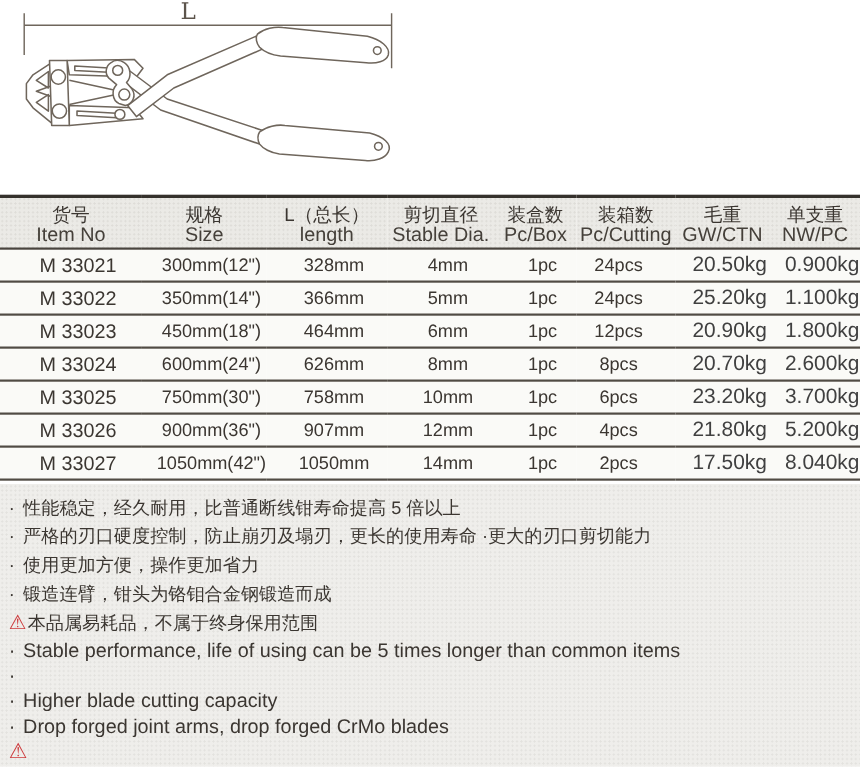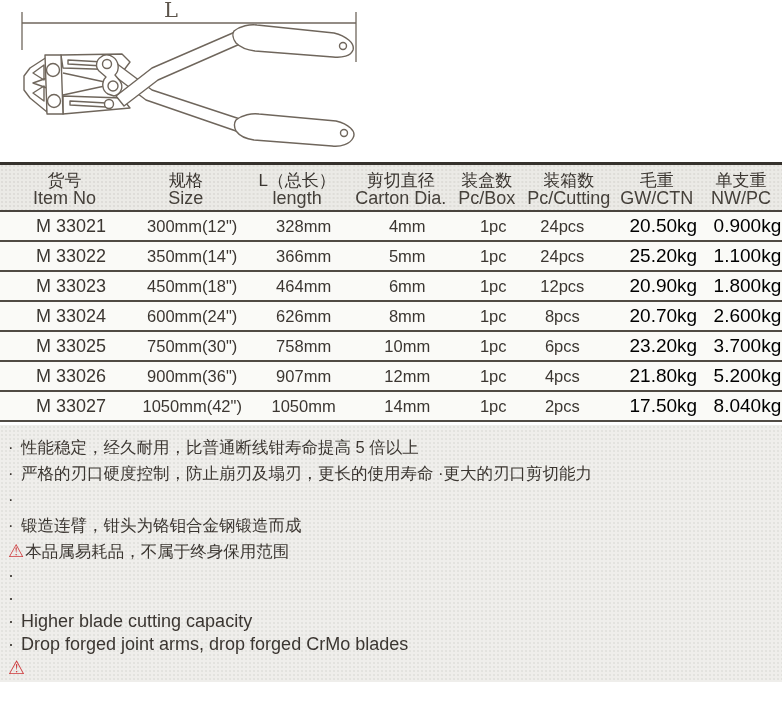--- a/index.html
+++ b/index.html
@@ -10,40 +10,40 @@
     color:#3b3631;
   }
   .page { width:782px; height:712px; position:relative; background:#ffffff; }
 
   
   .drawing { width:782px; height:162px; position:relative; }
   .drawing svg { display:block; }
   .dim-label { font-family:"DejaVu Serif","Liberation Serif",serif; font-size:21px; fill:#5c544b; }
 
   
-  table.spec { width:782px; border-collapse:collapse; table-layout:fixed; }
+  table.spec { width:782px; border-collapse:collapse; margin-top:15px; table-layout:fixed; }
   table.spec thead tr {
     background-color:#ebeae6;
     background-image:radial-gradient(rgba(110,104,94,0.10) 1px, transparent 1px);
     background-size:4px 4px;
   }
   table.spec th {
     border-top:3px solid #35312c;
     border-bottom:2px solid #49443e;
     font-weight:normal; padding:5px 0 4px 0; vertical-align:middle;
   }
   table.spec th .h-cn { font-size:17px; line-height:21px; }
   table.spec th .h-en { font-size:18px; line-height:15px; color:#45403a; }
   table.spec td {
     height:30px; border-bottom:2px solid #504b44;
     font-size:16.5px; text-align:center; background:#fafaf7; vertical-align:middle;padding-left:13px;
   }
   table.spec td.col0 { font-size:18px; }
   table.spec td.col5 { padding-right:26px; }
-  table.spec td.col6, table.spec td.col7 { font-size:19px; color:#000000; }
+  table.spec td.col6, table.spec td.col7 { font-size:19px; color:#404040; }
   col.c0{width:16.5%} col.c1{width:14.5%} col.c2{width:14%} col.c3{width:12.5%}
   col.c4{width:9.5%}  col.c5{width:11.5%} col.c6{width:11%}  col.c7{width:10.5%}
 
   
   .notes {
     margin-top:3px; height:257px; padding:9px 6px 0 8px;
     background-color:#efeeeb;
     background-image:radial-gradient(rgba(110,104,94,0.09) 1px, transparent 1px);
     background-size:4px 4px;
   }
@@ -138,21 +138,21 @@
           <th>
             <div class="h-cn">规格</div>
             <div class="h-en">Size</div>
           </th>
           <th>
             <div class="h-cn">L（总长）</div>
             <div class="h-en">length</div>
           </th>
           <th>
             <div class="h-cn">剪切直径</div>
-            <div class="h-en">Carton Dia.</div>
+            <div class="h-en">Stable Dia.</div>
           </th>
           <th>
             <div class="h-cn">装盒数</div>
             <div class="h-en">Pc/Box</div>
           </th>
           <th>
             <div class="h-cn">装箱数</div>
             <div class="h-en">Pc/Cutting</div>
           </th>
           <th>
@@ -244,33 +244,35 @@
         <div class="note">
           <span class="bullet">·</span>
           <span>性能稳定，经久耐用，比普通断线钳寿命提高 5 倍以上</span>
         </div>
         <div class="note">
           <span class="bullet">·</span>
           <span>严格的刃口硬度控制，防止崩刃及塌刃，更长的使用寿命 ·更大的刃口剪切能力</span>
         </div>
         <div class="note">
           <span class="bullet">·</span>
+          <span>使用更加方便，操作更加省力</span>
         </div>
         <div class="note">
           <span class="bullet">·</span>
           <span>锻造连臂，钳头为铬钼合金钢锻造而成</span>
         </div>
       </div>
     <div class="warning-line cn">
       <span class="warn-icon">⚠</span>
       <span>本品属易耗品，不属于终身保用范围</span>
     </div>
     <div id="notes-en" class="notes-en">
         <div class="note">
           <span class="bullet">·</span>
+          <span>Stable performance, life of using can be 5 times longer than common items</span>
         </div>
         <div class="note">
           <span class="bullet">·</span>
         </div>
         <div class="note">
           <span class="bullet">·</span>
           <span>Higher blade cutting capacity</span>
         </div>
         <div class="note">
           <span class="bullet">·</span>

